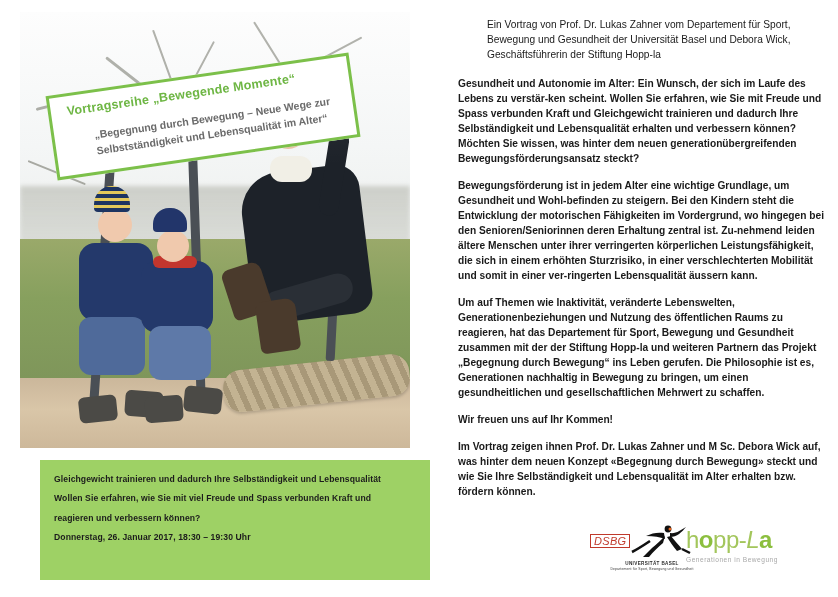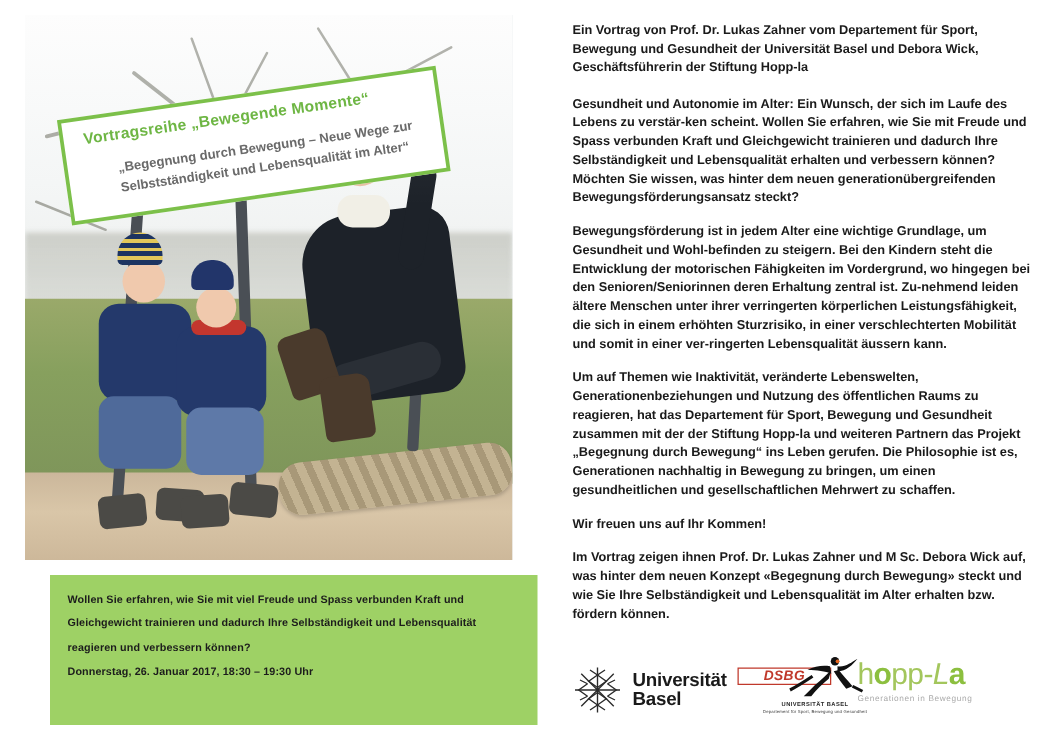--- a/index.html
+++ b/index.html
@@ -107,33 +107,33 @@
     background:#9ed165;box-sizing:border-box;padding:10px 14px 0 14px;
   }
   .greenblock p{
     margin:0 0 0 0;font-size:8.6px;font-weight:bold;color:#1c1c1c;
     line-height:2.25;letter-spacing:.1px;
   }
 
   
   .right-col{position:absolute;left:458px;top:18px;width:368px;}
   .right-col p{margin:0 0 12px 0;font-size:10.2px;line-height:1.47;color:#1a1a1a;text-align:left;font-weight:bold;}
-  .right-col p.lead{font-weight:bold;margin-bottom:14px;}
+  .right-col p.lead{font-weight:normal;margin-bottom:14px;margin-left:29px;}
 
   
   .logos{position:absolute;left:458px;top:528px;width:370px;height:52px;}
 
   .logo-unibas{position:absolute;left:0;top:4px;display:flex;align-items:center;gap:8px;}
   .unibas-mark{width:40px;height:40px;position:relative;}
   .unibas-name{font-size:15px;line-height:1.02;font-weight:bold;color:#1a1a1a;letter-spacing:-.2px;}
   .unibas-name span{display:block;}
 
   .logo-dsbg{position:absolute;left:132px;top:0;width:120px;height:50px;}
-  .dsbg-word{position:absolute;left:0;top:6px;font-style:italic;font-weight:bold;font-size:11px;
-    color:#c0392b;border:1px solid #c0392b;padding:0px 20px;letter-spacing:.3px;}
+  .dsbg-word{position:absolute;left:0;top:6px;font-style:italic;font-weight:normal;font-size:11px;
+    color:#c0392b;border:1px solid #c0392b;padding:0px 3px;letter-spacing:.3px;}
   .dsbg-runner{position:absolute;left:34px;top:-4px;}
   .dsbg-sub1{position:absolute;left:6px;top:33px;width:112px;text-align:center;
     font-size:4.6px;font-weight:bold;color:#2b2b2b;letter-spacing:.35px;}
   .dsbg-sub2{position:absolute;left:0;top:39px;width:124px;text-align:center;
     font-size:3.4px;color:#3a3a3a;letter-spacing:.15px;}
 
   .logo-hoppla{position:absolute;left:228px;top:0;width:140px;}
   .hoppla-word{font-size:24px;color:#a3c65c;letter-spacing:-.5px;line-height:1;font-weight:normal;}
   .hoppla-word b{font-weight:bold;color:#8cbf3f;}
   .hoppla-word i{font-style:italic;}
@@ -194,57 +194,38 @@
 
     <div class="banner">
       <div class="line1">Vortragsreihe „Bewegende Momente“</div>
       <div class="wrap2">
         <div class="line2">„Begegnung durch Bewegung –  Neue Wege zur</div>
         <div class="line3">Selbstständigkeit und Lebensqualität im Alter“</div>
       </div>
     </div>
 
     <div class="greenblock">
+      <p>Gleichgewicht trainieren und dadurch Ihre Selbständigkeit und Lebensqualität</p>
       <p>Wollen Sie erfahren, wie Sie mit viel Freude und Spass verbunden Kraft und</p>
-      <p>Gleichgewicht trainieren und dadurch Ihre Selbständigkeit und Lebensqualität</p>
       <p>reagieren und verbessern können?</p>
       <p>Donnerstag, 26. Januar 2017, 18:30 – 19:30 Uhr</p>
     </div>
   </div>
 
   <div class="right-col">
     <p class="lead">Ein Vortrag von Prof. Dr. Lukas Zahner vom Departement für Sport, Bewegung und Gesundheit der Universität Basel und Debora Wick, Geschäftsführerin der Stiftung Hopp-la</p>
     <p>Gesundheit und Autonomie im Alter: Ein Wunsch, der sich im Laufe des Lebens zu verstär-ken scheint. Wollen Sie erfahren, wie Sie mit Freude und Spass verbunden Kraft und Gleichgewicht trainieren und dadurch Ihre Selbständigkeit und Lebensqualität erhalten und verbessern können? Möchten Sie wissen, was hinter dem neuen generationübergreifenden Bewegungsförderungsansatz steckt?</p>
     <p>Bewegungsförderung ist in jedem Alter eine wichtige Grundlage, um Gesundheit und Wohl-befinden zu steigern. Bei den Kindern steht die Entwicklung der motorischen Fähigkeiten im Vordergrund, wo hingegen bei den Senioren/Seniorinnen deren Erhaltung zentral ist. Zu-nehmend leiden ältere Menschen unter ihrer verringerten körperlichen Leistungsfähigkeit, die sich in einem erhöhten Sturzrisiko, in einer verschlechterten Mobilität und somit in einer ver-ringerten Lebensqualität äussern kann.</p>
     <p>Um auf Themen wie Inaktivität, veränderte Lebenswelten, Generationenbeziehungen und Nutzung des öffentlichen Raums zu reagieren, hat das Departement für Sport, Bewegung und Gesundheit zusammen mit der der Stiftung Hopp-la und weiteren Partnern das Projekt „Begegnung durch Bewegung“ ins Leben gerufen. Die Philosophie ist es, Generationen nachhaltig in Bewegung zu bringen, um einen gesundheitlichen und gesellschaftlichen Mehrwert zu schaffen.</p>
     <p>Wir freuen uns auf Ihr Kommen!</p>
     <p>Im Vortrag zeigen ihnen Prof. Dr. Lukas Zahner und M Sc. Debora Wick auf, was hinter dem neuen Konzept «Begegnung durch Bewegung» steckt und wie Sie Ihre Selbständigkeit und Lebensqualität im Alter erhalten bzw. fördern können.</p>
   </div>
 
   <div class="logos">
 
-    <div class="logo-unibas">
-      <div class="unibas-mark">
-        <svg viewBox="0 0 40 40" width="40" height="40" aria-hidden="true">
-          <g stroke="#2b2b2b" stroke-width="1.1" fill="none">
-            <path d="M20 2 L20 38 M2 20 L38 20 M7 7 L33 33 M33 7 L7 33"></path>
-            <path d="M20 8 L13 13 L20 18 L27 13 Z"></path>
-            <path d="M20 22 L13 27 L20 32 L27 27 Z"></path>
-            <path d="M12 15 L5 20 L12 25"></path>
-            <path d="M28 15 L35 20 L28 25"></path>
-            <path d="M14 4 L20 8 L26 4 M14 36 L20 32 L26 36"></path>
-            <path d="M6 12 L12 15 M34 12 L28 15 M6 28 L12 25 M34 28 L28 25"></path>
-          </g>
-        </svg>
-      </div>
-      <div class="unibas-name">
-        <span>Universität</span>
-        <span>Basel</span>
-      </div>
-    </div>
 
     <div class="logo-dsbg">
       <div class="dsbg-word">DSBG</div>
       <div class="dsbg-runner">
         <svg viewBox="0 0 70 34" width="70" height="34" aria-hidden="true">
           <circle cx="44" cy="5" r="3.4" fill="#111"></circle>
           <circle cx="46" cy="5" r="1.5" fill="#e8651f"></circle>
           <path d="M46 9 C52 10, 57 6, 62 3 C58 8, 53 13, 46 13 Z" fill="#111"></path>
           <path d="M40 9 C34 8, 28 9, 22 12 C30 12, 36 13, 41 15 Z" fill="#111"></path>
           <path d="M41 12 C37 16, 33 20, 28 24 C25 27, 22 30, 19 33 L25 33 C29 28, 34 23, 39 19 Z" fill="#111"></path>

